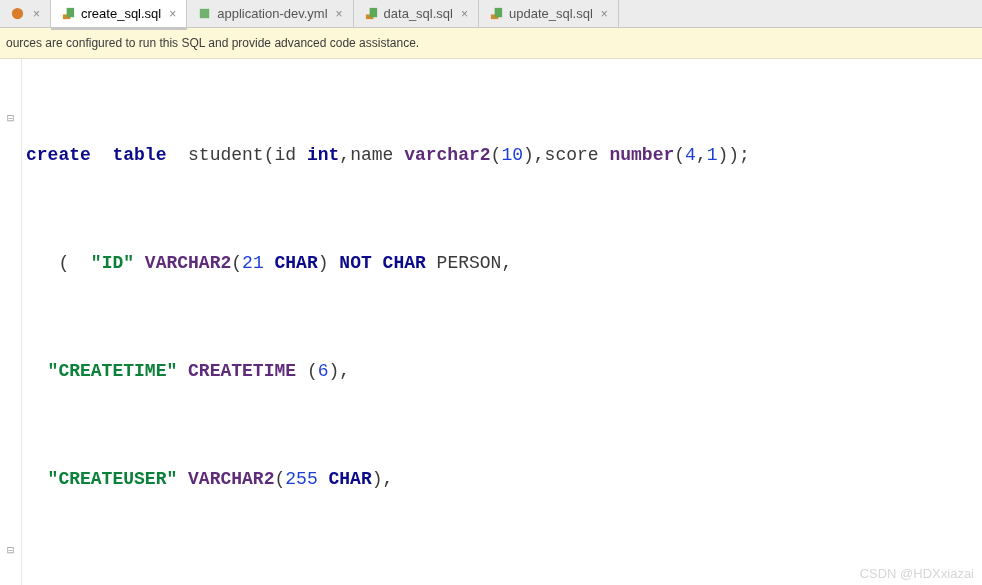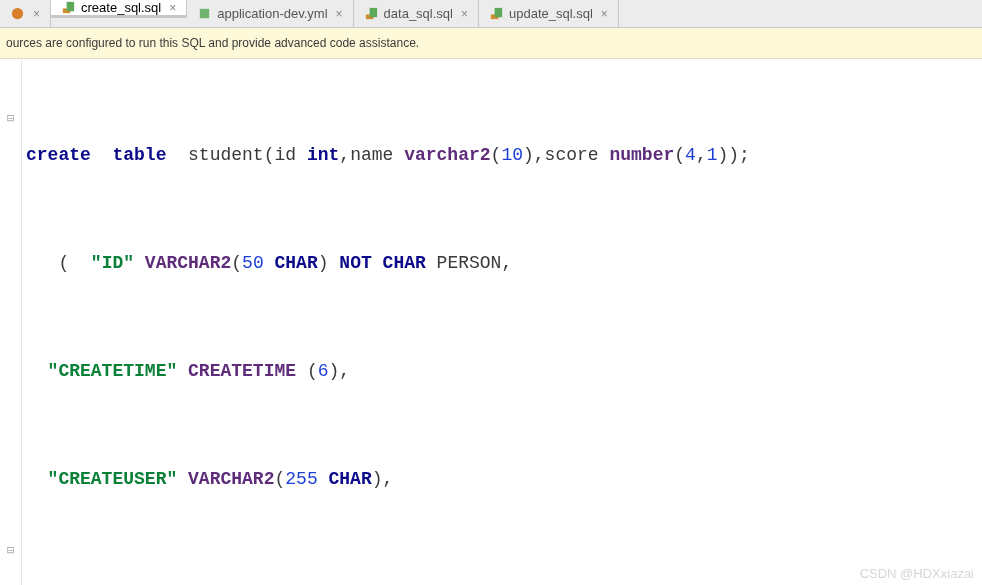--- a/index.html
+++ b/index.html
@@ -27,21 +27,21 @@
       background: #ececec;
       color: #555;
       gap: 5px;
       cursor: pointer;
     }
     .tab.active {
       background: #fff;
       color: #000;
       font-weight: 500;
       border-bottom: 3px solid #c7c7c7;
-      height: 18px;
+      height: 30px;
       margin-bottom: -1px;
     }
     .tab .close {
       color: #888;
       font-size: 12px;
       margin-left: 3px;
     }
     .tab-icon {
       display: inline-flex;
       align-items: center;
@@ -152,21 +152,21 @@
   <span>ources are configured to run this SQL and provide advanced code assistance.</span>
 </div>
 
 <div class="editor">
   <div class="gutter">
     <span class="fold" style="top:42px">⊟</span>
     <span class="fold" style="top:474px">⊟</span>
   </div>
   <div class="code">
     <div class="line"><span><span class="kw">create</span>&nbsp;&nbsp;<span class="kw">table</span>&nbsp;&nbsp;<span class="ident">student</span><span class="p">(</span><span class="ident">id</span> <span class="kw">int</span><span class="p">,</span><span class="ident">name</span> <span class="fn">varchar2</span><span class="p">(</span><span class="num">10</span><span class="p">),</span><span class="ident">score</span> <span class="fn">number</span><span class="p">(</span><span class="num">4</span><span class="p">,</span><span class="num">1</span><span class="p">));</span></span></div>
-    <div class="line"><span>&nbsp;&nbsp;&nbsp;<span class="p">(</span>&nbsp;&nbsp;<span class="str">"ID"</span> <span class="fn">VARCHAR2</span><span class="p">(</span><span class="num">50</span> <span class="kw">CHAR</span><span class="p">)</span> <span class="kw">NOT</span> <span class="kw">CHAR</span> <span class="ident">PERSON</span><span class="p">,</span></span></div>
+    <div class="line"><span>&nbsp;&nbsp;&nbsp;<span class="p">(</span>&nbsp;&nbsp;<span class="str">"ID"</span> <span class="fn">VARCHAR2</span><span class="p">(</span><span class="num">21</span> <span class="kw">CHAR</span><span class="p">)</span> <span class="kw">NOT</span> <span class="kw">CHAR</span> <span class="ident">PERSON</span><span class="p">,</span></span></div>
     <div class="line"><span>&nbsp;&nbsp;<span class="str">"CREATETIME"</span> <span class="fn">CREATETIME</span> <span class="p">(</span><span class="num">6</span><span class="p">),</span></span></div>
     <div class="line"><span>&nbsp;&nbsp;<span class="str">"CREATEUSER"</span> <span class="fn">VARCHAR2</span><span class="p">(</span><span class="num">255</span> <span class="kw">CHAR</span><span class="p">),</span></span></div>
     
     
     
     
     
     
     
     

